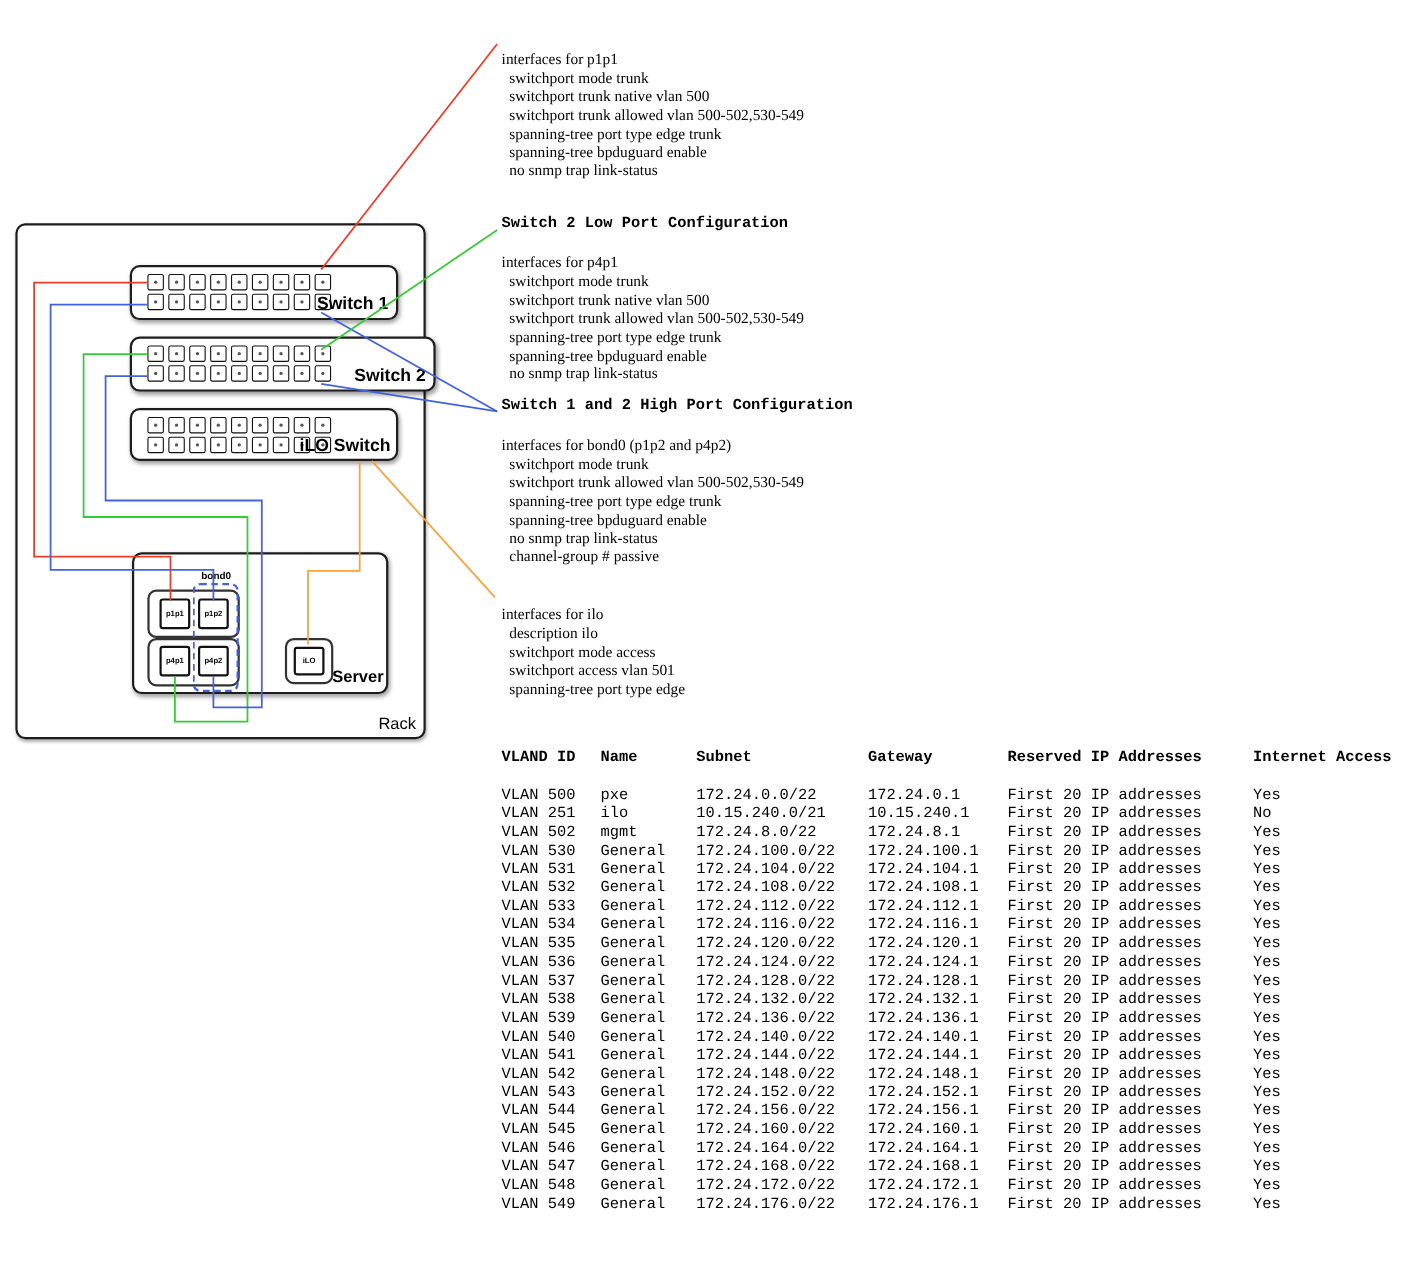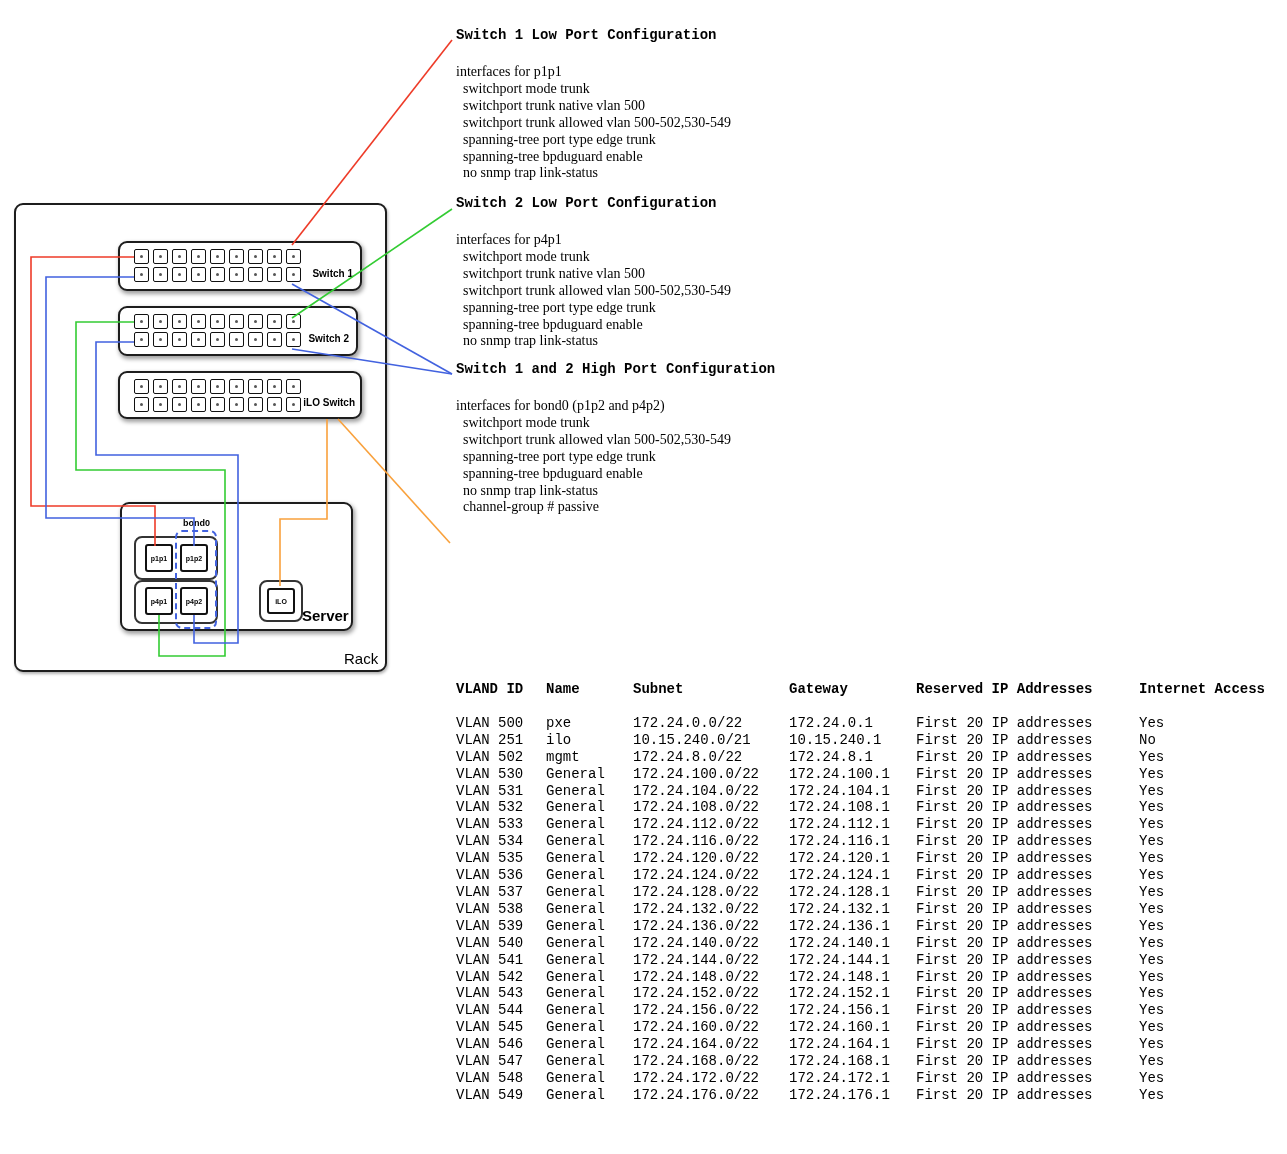--- a/index.html
+++ b/index.html
@@ -8,28 +8,28 @@
     position:relative; width:1287px; height:1154px; background:#fff;
     font-family:"Liberation Sans", sans-serif; color:#000; overflow:hidden;
   }
   
   .obox {
     position:absolute; background:#fff; border:2px solid #1d1d1d; border-radius:9px;
     box-shadow:1.5px 2.5px 4px rgba(0,0,0,.38);
   }
   #rack      { left:14px;  top:203px; width:373px; height:469px; box-shadow:1px 2px 3px rgba(0,0,0,.3); }
   #switch1   { left:118px; top:241px; width:244px; height:50px; }
-  #switch2   { left:118px; top:306px; width:240px; height:50px; }
+  #switch2   { left:118px; top:306px; width:278px; height:50px; }
   #iloswitch { left:118px; top:371px; width:244px; height:48px; }
   #server    { left:120px; top:502px; width:233px; height:129px; }
   .ports { position:absolute; left:14px; top:6px; }
   .prow  { display:flex; gap:4px; margin-bottom:3px; }
   .port  { width:15px; height:15px; border:1px solid #111; border-radius:2px; position:relative; background:#fff; }
   .port::after { content:""; position:absolute; left:50%; top:50%; width:3px; height:3px; margin:-1.5px 0 0 -1.5px; background:#555; border-radius:50%; }
-  .sw-label { position:absolute; right:7px; top:25px; font-size:10px; font-weight:bold; white-space:nowrap; }
+  .sw-label { position:absolute; right:7px; top:25px; font-size:16px; font-weight:bold; white-space:nowrap; }
   #iloswitch .sw-label { top:24px; right:5px; }
   
   .nicgrp { position:absolute; border:2px solid #333; border-radius:8px; background:transparent; }
   #nic1   { left:134px; top:536px; width:84px; height:44px; }
   #nic2   { left:134px; top:580px; width:84px; height:44px; }
   #ilogrp { left:259px; top:580px; width:44px; height:42px; }
   #bond0  { position:absolute; left:175px; top:530px; width:42px; height:99px; border:2px dashed #4262df; border-radius:7px; }
   #bond0-label { position:absolute; left:183px; top:518px; font-size:9px; font-weight:bold; }
   .sport { position:absolute; width:28px; height:28px; border:2px solid #111; border-radius:3px; background:#fff;
            display:flex; align-items:center; justify-content:center; font-size:7px; font-weight:bold; }
@@ -165,21 +165,20 @@
     <polyline points="292,284 452,374" stroke="#4262df"></polyline>
     <polyline points="134,322 76,322 76,470 225,470 225,656 159,656 159,615" stroke="#33cc33"></polyline>
     <polyline points="292,318 452,209" stroke="#33cc33"></polyline>
     <polyline points="134,342 96,342 96,455 238,455 238,643 194,643 194,615" stroke="#4262df"></polyline>
     <polyline points="292,349 452,374" stroke="#4262df"></polyline>
     <polyline points="327,419 327,519 280,519 280,586" stroke="#f9a13c"></polyline>
     <polyline points="338,419 450,543" stroke="#f9a13c"></polyline>
   </svg>
 
   <div class="cfg" id="cfg1">
-    <h3>Switch 1 Low Port Configuration</h3>
     <pre>interfaces for p1p1
   switchport mode trunk
   switchport trunk native vlan 500
   switchport trunk allowed vlan 500-502,530-549
   spanning-tree port type edge trunk
   spanning-tree bpduguard enable
   no snmp trap link-status</pre>
   </div>
   <div class="cfg" id="cfg2">
     <h3>Switch 2 Low Port Configuration</h3>
@@ -195,20 +194,25 @@
     <h3>Switch 1 and 2 High Port Configuration</h3>
     <pre>interfaces for bond0 (p1p2 and p4p2)
   switchport mode trunk
   switchport trunk allowed vlan 500-502,530-549
   spanning-tree port type edge trunk
   spanning-tree bpduguard enable
   no snmp trap link-status
   channel-group # passive</pre>
   </div>
   <div class="cfg" id="cfg4">
+    <pre>interfaces for ilo
+  description ilo
+  switchport mode access
+  switchport access vlan 501
+  spanning-tree port type edge</pre>
   </div>
 
   <div id="vlan">
     <div class="vrow" id="vlan-header"><span>VLAND ID</span><span>Name</span><span>Subnet</span><span>Gateway</span><span>Reserved IP Addresses</span><span>Internet Access</span></div>
     <div id="vlan-rows">
         <div class="vrow"><span>VLAN 500</span><span>pxe</span><span>172.24.0.0/22</span><span>172.24.0.1</span><span>First 20 IP addresses</span><span>Yes</span></div>
         <div class="vrow"><span>VLAN 251</span><span>ilo</span><span>10.15.240.0/21</span><span>10.15.240.1</span><span>First 20 IP addresses</span><span>No</span></div>
         <div class="vrow"><span>VLAN 502</span><span>mgmt</span><span>172.24.8.0/22</span><span>172.24.8.1</span><span>First 20 IP addresses</span><span>Yes</span></div>
         <div class="vrow"><span>VLAN 530</span><span>General</span><span>172.24.100.0/22</span><span>172.24.100.1</span><span>First 20 IP addresses</span><span>Yes</span></div>
         <div class="vrow"><span>VLAN 531</span><span>General</span><span>172.24.104.0/22</span><span>172.24.104.1</span><span>First 20 IP addresses</span><span>Yes</span></div>

